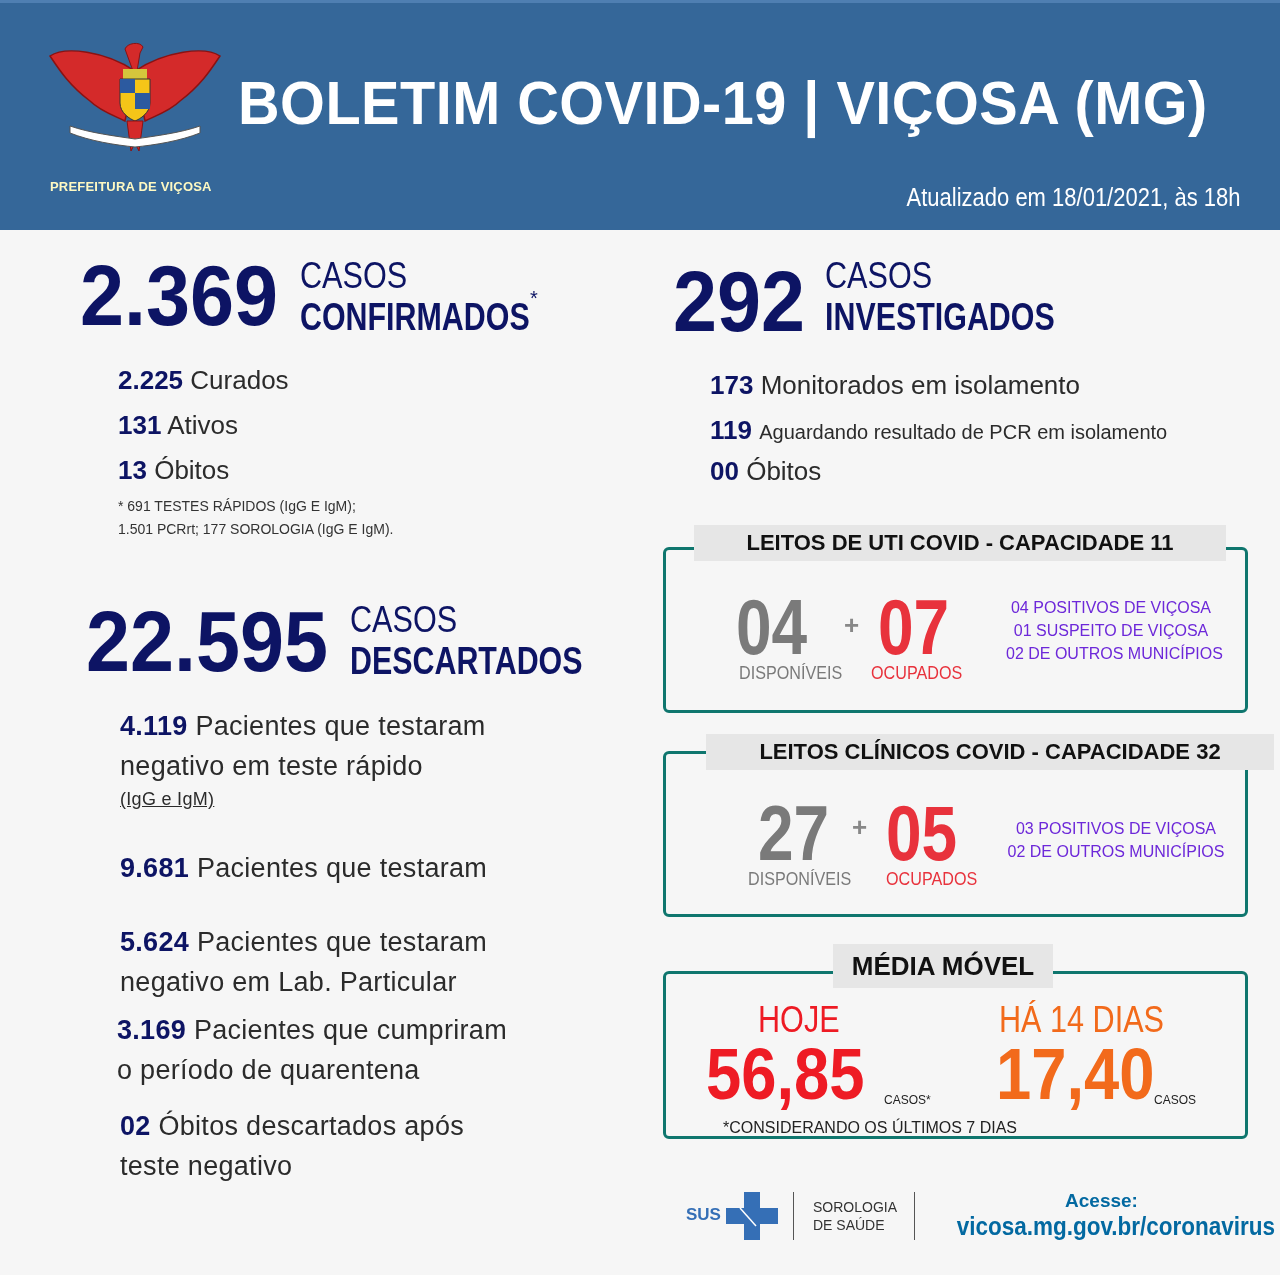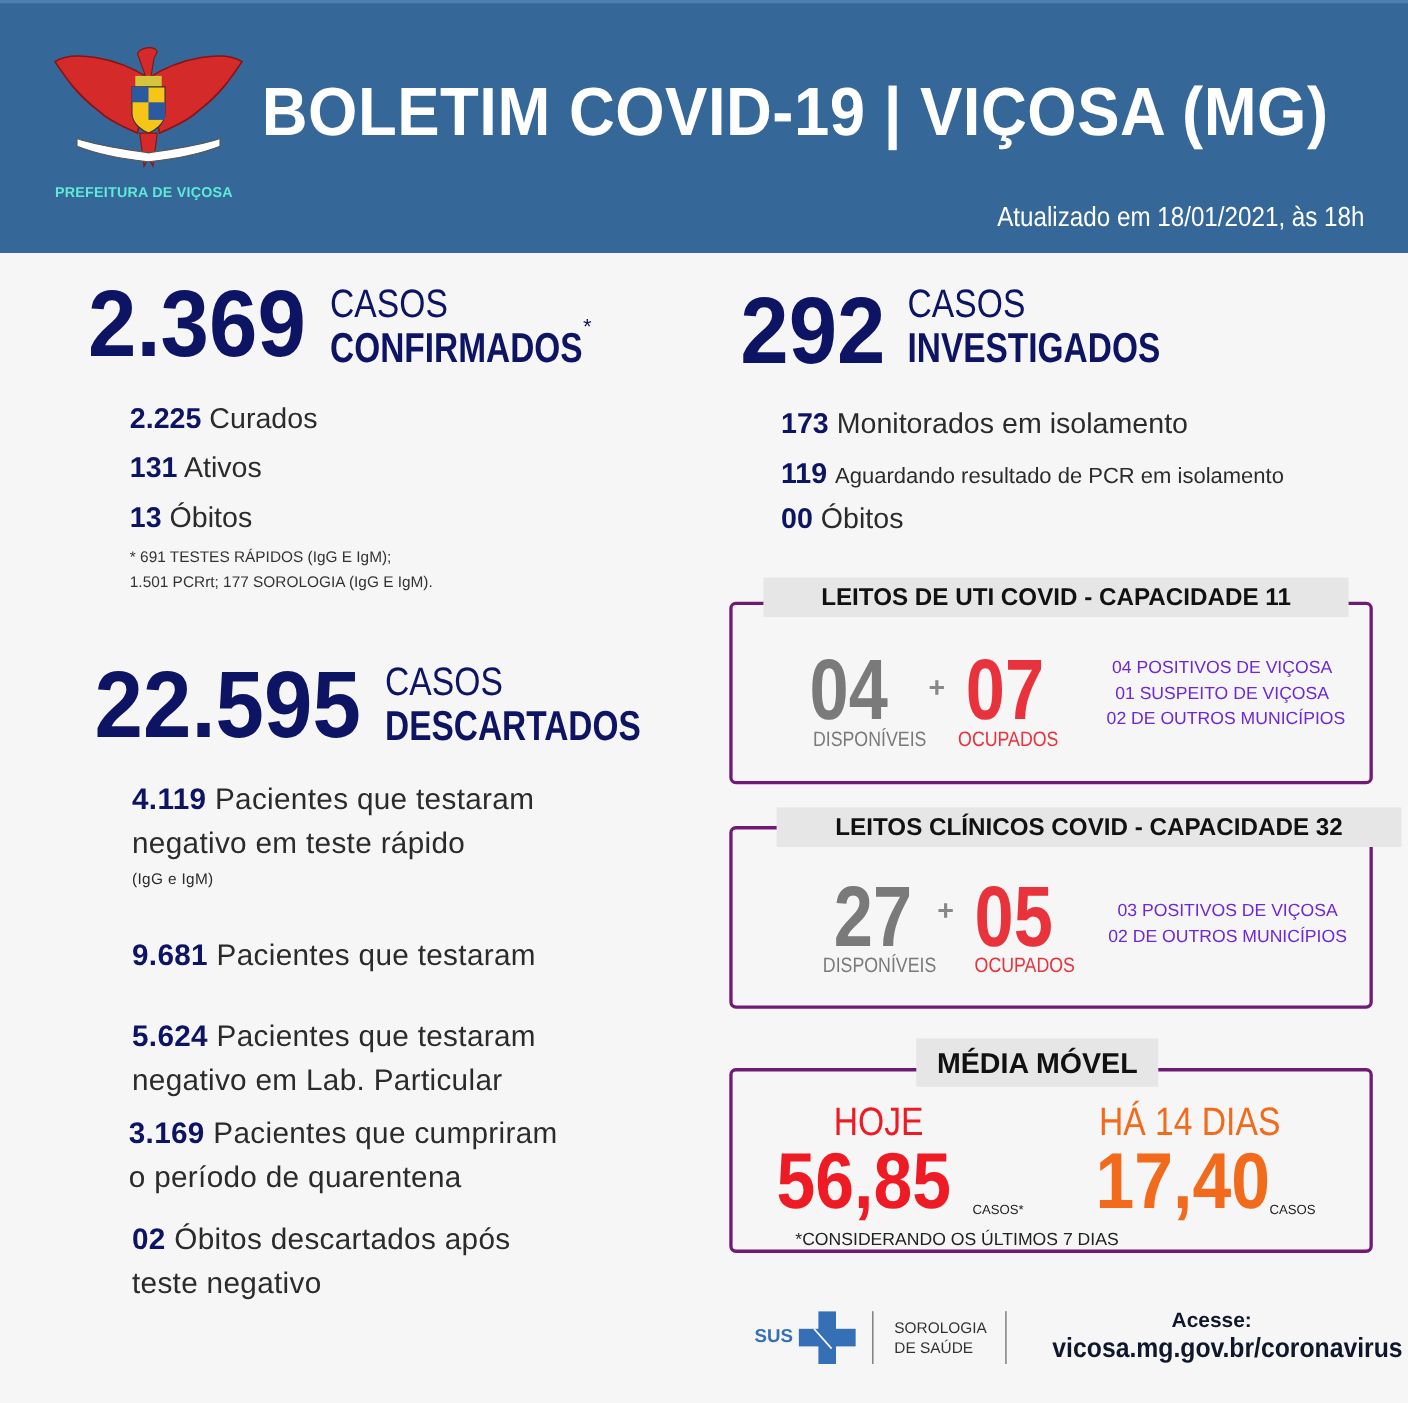--- a/index.html
+++ b/index.html
@@ -1,55 +1,55 @@
 <!DOCTYPE html>
 <html><head>
 <meta charset="utf-8">
 <style>
   * { box-sizing: border-box; margin: 0; padding: 0; }
   html, body { width: 1280px; height: 1275px; background: #f6f6f6; overflow: hidden; }
   body { font-family: "DejaVu Sans", sans-serif; position: relative; color: #2b2b2b; }
 
   .header { position: absolute; left: 0; top: 0; width: 1280px; height: 230px; background: #356799; border-top: 3px solid #4f7fb2; }
   .crest { position: absolute; left: 45px; top: 38px; width: 180px; height: 120px; }
-  .pref { position: absolute; left: 50px; top: 164px; color: #5eead4; font-family: "Liberation Sans", sans-serif; font-weight: bold; font-size: 13px; letter-spacing: 0.2px; }
+  .pref { position: absolute; left: 50px; top: 176px; color: #fef9c3; font-family: "Liberation Sans", sans-serif; font-weight: bold; font-size: 13px; letter-spacing: 0.2px; }
   .title { position: absolute; left: 238px; top: 64px; color: #fff; font-family: "Liberation Sans", sans-serif; font-weight: bold; font-size: 62px; letter-spacing: 0.5px; transform: scaleX(0.93); transform-origin: left top; white-space: nowrap; }
   .updated { position: absolute; right: 40px; top: 180px; color: #fff; font-family: "Liberation Sans", sans-serif; font-size: 25px; transform: scaleX(0.88); transform-origin: right top; white-space: nowrap; }
   .bignum { font-family: "Liberation Sans", sans-serif; font-weight: bold; color: #0d1464; line-height: 1; transform-origin: left top; white-space: nowrap; position: absolute; }
   .bigl1 { font-family: "Liberation Sans", sans-serif; color: #0d1464; position: absolute; line-height: 1; white-space: nowrap; transform-origin: left top; }
   .bigl2 { font-family: "Liberation Sans", sans-serif; font-weight: bold; color: #0d1464; position: absolute; line-height: 1; white-space: nowrap; transform-origin: left top; }
 
   .stat { position: absolute; font-family: "Liberation Sans", sans-serif; font-size: 26px; color: #2b2b2b; white-space: nowrap; }
   .stat b { color: #0d1464; }
   .footnote { position: absolute; left: 118px; font-family: "Liberation Sans", sans-serif; font-size: 14px; color: #333; white-space: nowrap; }
 
   .disc { position: absolute; left: 120px; font-family: "Liberation Sans", sans-serif; font-size: 27px; color: #2b2b2b; line-height: 40px; letter-spacing: 0.3px; }
   .disc b { color: #0d1464; }
-  .disc .small { font-size: 14px; line-height: 26px; display: block; }
+  .disc .small { font-size: 18px; line-height: 26px; display: block; text-decoration: underline; }
 
-  .box { position: absolute; left: 663px; width: 585px; border: 3px solid #701a75; border-radius: 6px; }
+  .box { position: absolute; left: 663px; width: 585px; border: 3px solid #0f766e; border-radius: 6px; }
   .box-title { position: absolute; background: #e6e6e6; color: #111; font-family: "Liberation Sans", sans-serif; font-weight: bold; font-size: 22px; text-align: center; line-height: 36px; white-space: nowrap; }
   .gray-num { position: absolute; color: #7a7a7a; font-family: "Liberation Sans", sans-serif; font-weight: bold; font-size: 78px; line-height: 1; transform: scaleX(0.82); transform-origin: left top; }
   .red-num { position: absolute; color: #e8323c; font-family: "Liberation Sans", sans-serif; font-weight: bold; font-size: 78px; line-height: 1; transform: scaleX(0.82); transform-origin: left top; }
   .plus { position: absolute; color: #888; font-family: "Liberation Sans", sans-serif; font-weight: bold; font-size: 26px; }
   .lbl-gray { position: absolute; color: #7a7a7a; font-family: "Liberation Sans", sans-serif; font-size: 19px; transform: scaleX(0.85); transform-origin: left top; white-space: nowrap; }
   .lbl-red { position: absolute; color: #e8323c; font-family: "Liberation Sans", sans-serif; font-size: 19px; transform: scaleX(0.85); transform-origin: left top; white-space: nowrap; }
   .notes { position: absolute; color: #6d28d9; font-family: "Liberation Sans", sans-serif; font-size: 16px; line-height: 23px; text-align: center; white-space: nowrap; }
 
   .mm-label { position: absolute; font-family: "Liberation Sans", sans-serif; font-size: 36px; line-height: 1; transform: scaleX(0.85); transform-origin: left top; white-space: nowrap; }
   .mm-val { position: absolute; font-family: "Liberation Sans", sans-serif; font-weight: bold; font-size: 72px; line-height: 1; transform: scaleX(0.88); transform-origin: left top; white-space: nowrap; }
   .mm-unit { position: absolute; font-family: "Liberation Sans", sans-serif; font-size: 12px; color: #222; }
   .mm-note { position: absolute; font-family: "Liberation Sans", sans-serif; font-size: 16px; color: #222; white-space: nowrap; }
 
   .footer { position: absolute; left: 686px; top: 1188px; width: 580px; height: 52px; }
   .sus-text { position: absolute; left: 0; top: 17px; color: #356fb6; font-family: "Liberation Sans", sans-serif; font-weight: bold; font-size: 17px; }
   .sus-cross { position: absolute; left: 40px; top: 4px; width: 52px; height: 48px; }
   .vline { position: absolute; top: 4px; width: 1px; height: 48px; background: #555; }
   .sec { position: absolute; left: 127px; top: 10px; font-family: "Liberation Sans", sans-serif; font-size: 14px; color: #333; line-height: 18px; }
-  .acesse { position: absolute; left: 253px; top: 2px; width: 325px; text-align: center; font-family: "Liberation Sans", sans-serif; font-weight: bold; color: #0f172a; }
+  .acesse { position: absolute; left: 253px; top: 2px; width: 325px; text-align: center; font-family: "Liberation Sans", sans-serif; font-weight: bold; color: #0369a1; }
   .acesse .a1 { font-size: 19px; line-height: 22px; }
   .acesse .a2 { font-size: 25px; line-height: 28px; transform: scaleX(0.9); display: inline-block; }
 </style>
 </head>
 <body>
 
 <div class="header">
   <svg class="crest" viewBox="0 0 180 120">
     <path d="M90 30 C60 10 20 5 5 15 C15 30 25 45 45 60 C55 70 70 75 80 80 Z" fill="#d42a2a" stroke="#8a1212" stroke-width="1.5"></path>
     <path d="M90 30 C120 10 160 5 175 15 C165 30 155 45 135 60 C125 70 110 75 100 80 Z" fill="#d42a2a" stroke="#8a1212" stroke-width="1.5"></path>

